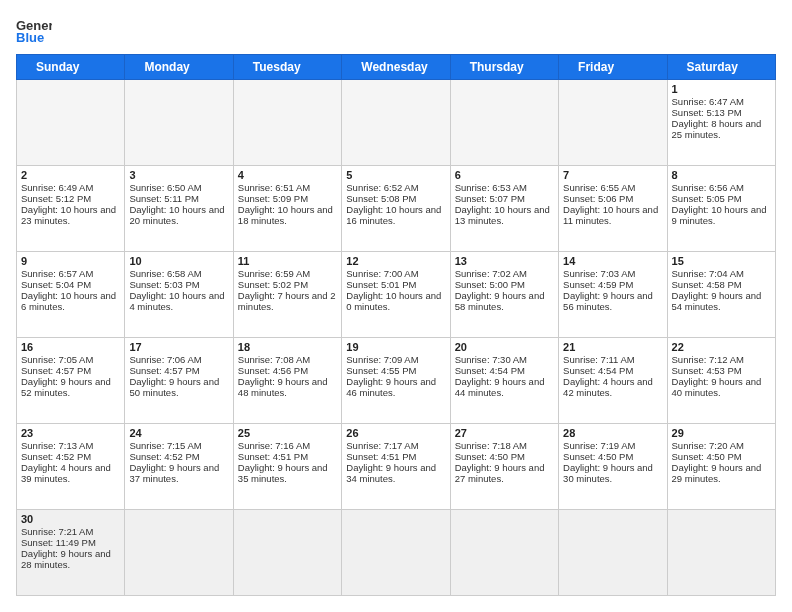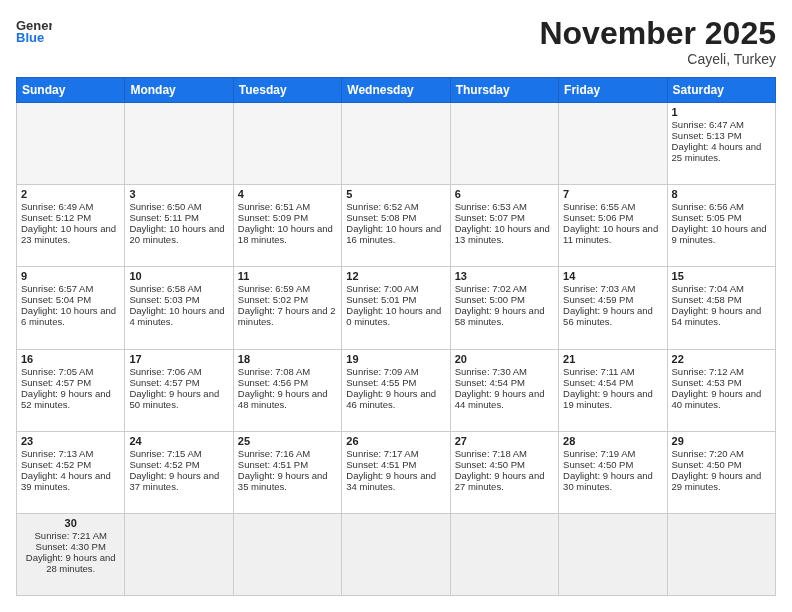--- a/index.html
+++ b/index.html
@@ -50,36 +50,35 @@
       border: 1px solid #ccc;
       border-collapse: collapse;
       width: 100%;
       table-layout: fixed;
     }
     .calendar thead tr th {
       background: #1a73e8;
       color: #fff;
       font-size: 12px;
       font-weight: bold;
-      padding: 5px 5px;
+      padding: 5px 19px;
       border: 1px solid #1a62c8;
       text-align: left;
     }
     .calendar tbody tr td {
       border: 1px solid #ccc;
       vertical-align: top;
       padding: 3px 4px;
       font-size: 9.5px;
       color: #333;
       background: #fff;
       height: 78px;
     }
     .calendar tbody tr:last-child td {
       background: #f0f0f0;
-      text-align: center;
     }
     .day-number {
       font-size: 11px;
       font-weight: bold;
       color: #222;
       display: block;
       margin-bottom: 1px;
     }
     .cell-empty {
       background: #f5f5f5 !important;
@@ -91,24 +90,20 @@
 </head>
 <body>
 
 <div class="page">
   <div class="header">
     <div class="logo">
       <svg class="logo-icon" viewBox="0 0 36 28" xmlns="http://www.w3.org/2000/svg">
         <text x="0" y="14" font-size="13" font-weight="bold" fill="#333" font-family="Arial">General</text>
         <text x="0" y="26" font-size="13" font-weight="bold" fill="#1a73e8" font-family="Arial">Blue</text>
       </svg>
-    </div>
-    <div class="title-block">
-      <div class="month-title">November 2025</div>
-      <div class="location">Cayeli, Turkey</div>
     </div>
   </div>
 
   <table class="calendar">
     <thead>
       <tr>
       <th>Sunday</th>
           <th>Monday</th>
           <th>Tuesday</th>
           <th>Wednesday</th>
@@ -122,21 +117,21 @@
           <td class="cell-empty"></td>
           <td class="cell-empty"></td>
           <td class="cell-empty"></td>
           <td class="cell-empty"></td>
           <td class="cell-empty"></td>
           <td class="cell-empty"></td>
           <td>
             <span class="day-number">1</span>
             <div>Sunrise: 6:47 AM</div>
             <div>Sunset: 5:13 PM</div>
-            <div>Daylight: 4 hours and 25 minutes.</div>
+            <div>Daylight: 8 hours and 25 minutes.</div>
           </td>
         </tr>
         <tr>
           <td>
             <span class="day-number">2</span>
             <div>Sunrise: 6:49 AM</div>
             <div>Sunset: 5:12 PM</div>
             <div>Daylight: 10 hours and 23 minutes.</div>
           </td>
           <td>
@@ -248,21 +243,21 @@
           <td>
             <span class="day-number">20</span>
             <div>Sunrise: 7:30 AM</div>
             <div>Sunset: 4:54 PM</div>
             <div>Daylight: 9 hours and 44 minutes.</div>
           </td>
           <td>
             <span class="day-number">21</span>
             <div>Sunrise: 7:11 AM</div>
             <div>Sunset: 4:54 PM</div>
-            <div>Daylight: 9 hours and 19 minutes.</div>
+            <div>Daylight: 4 hours and 42 minutes.</div>
           </td>
           <td>
             <span class="day-number">22</span>
             <div>Sunrise: 7:12 AM</div>
             <div>Sunset: 4:53 PM</div>
             <div>Daylight: 9 hours and 40 minutes.</div>
           </td>
         </tr>
         <tr>
           <td>
@@ -305,21 +300,21 @@
             <span class="day-number">29</span>
             <div>Sunrise: 7:20 AM</div>
             <div>Sunset: 4:50 PM</div>
             <div>Daylight: 9 hours and 29 minutes.</div>
           </td>
         </tr>
         <tr>
           <td>
             <span class="day-number">30</span>
             <div>Sunrise: 7:21 AM</div>
-            <div>Sunset: 4:30 PM</div>
+            <div>Sunset: 11:49 PM</div>
             <div>Daylight: 9 hours and 28 minutes.</div>
           </td>
           <td class="last-row-empty"></td>
           <td class="last-row-empty"></td>
           <td class="last-row-empty"></td>
           <td class="last-row-empty"></td>
           <td class="last-row-empty"></td>
           <td class="last-row-empty"></td>
         </tr>
       </tbody>

